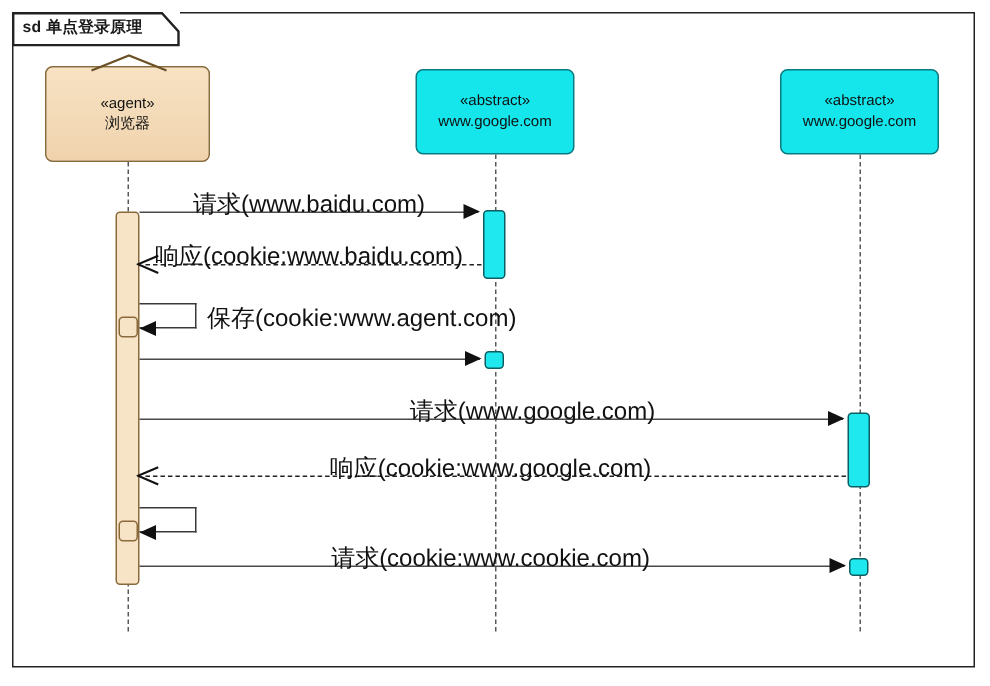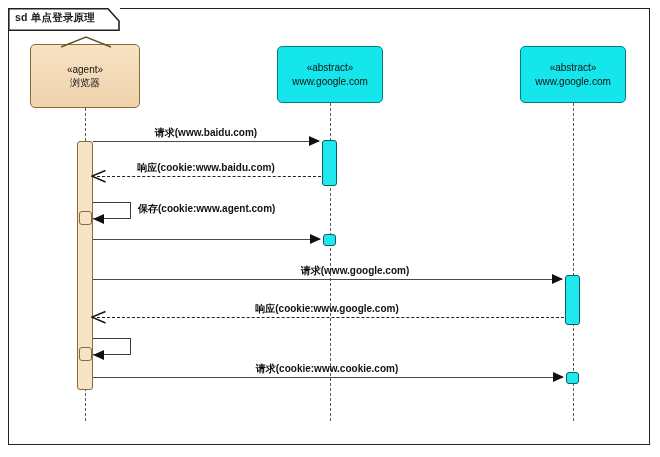--- a/index.html
+++ b/index.html
@@ -114,25 +114,24 @@
   .msg-line {
     position: absolute;
     height: 0;
     border-top: 1.3px solid #4a4a4a;
   }
   .msg-line.dashed {
     border-top: 1.3px dashed #222222;
   }
   .msg-label {
     position: absolute;
-    font-size: 10px;
+    font-size: 16px;
     color: #111111;
     white-space: nowrap;
     transform: translateX(-50%);
-    font-weight: bold;
   }
   .msg-label.left {
     transform: none;
   }
   .arrow {
     position: absolute;
     width: 0; height: 0;
   }
   .arrow-right {
     border-top: 5px solid transparent;

